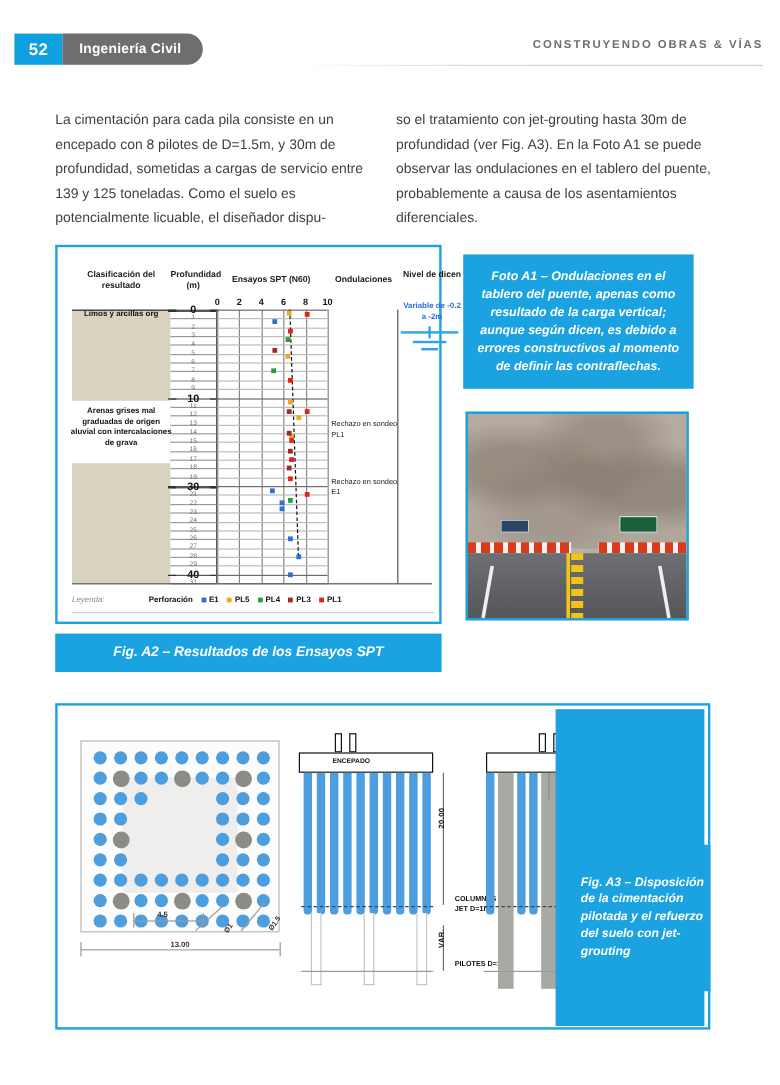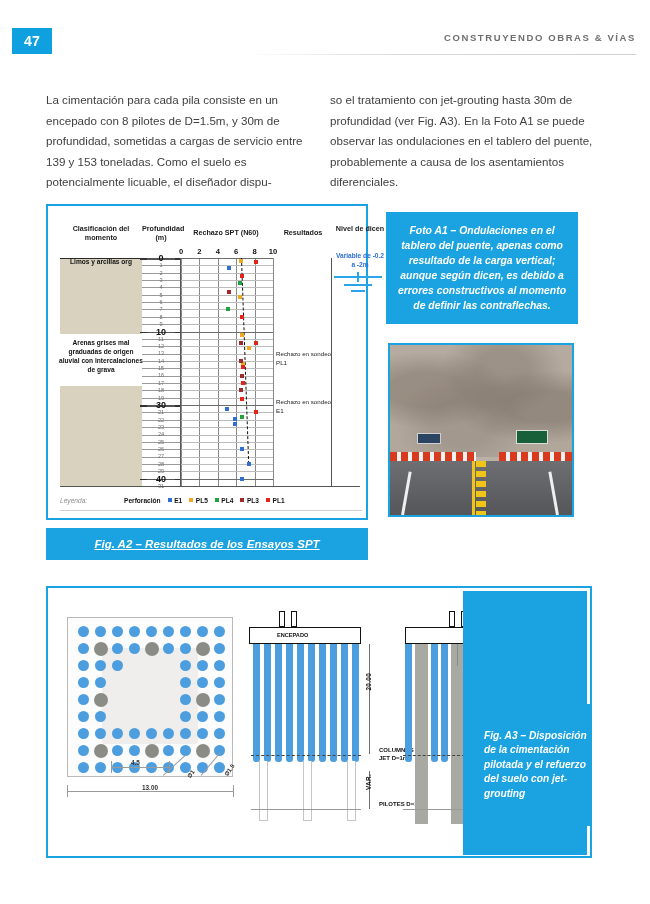--- a/index.html
+++ b/index.html
@@ -83,21 +83,21 @@
   .leg-item { display:flex; align-items:center; margin-right:7px; font-weight:bold; color:#111; }
   .leg-sw { width:4px; height:4px; margin-right:2.5px; }
   .legend-rule2 { position:absolute; left:8px; top:300px; width:302px; height:1px; background:#cfcfcf; }
 
   
   .capbar {
     position:absolute; background:#1aa3e0; color:#fff;
     font-style:italic; font-weight:bold; display:flex;
     align-items:center; justify-content:center; text-align:center;
   }
-  .cap-a2 { left:46px; top:528px; width:322px; height:32px; font-size:11.5px;text-decoration:underline; }
+  .cap-a2 { left:46px; top:528px; width:322px; height:32px; font-size:11.5px; }
   .cap-foto { left:386px; top:212px; width:192px; height:112px; font-size:10.4px; line-height:15px; padding:0 10px; }
   .cap-a3 { left:472px; top:704px; width:120px; height:122px; justify-content:flex-start; text-align:left;
             font-size:10.2px; line-height:14.5px; padding:0 0 0 12px; }
 
   
   .photo { position:absolute; left:388px; top:343px; width:186px; height:174px; border:2px solid #1aa3e0; overflow:hidden; background:#b9b0a6; }
   .ph-mtn { position:absolute; left:0; top:0; width:100%; height:66%;
             background:
               radial-gradient(ellipse at 20% 40%, rgba(120,108,96,.45) 0 18%, transparent 40%),
               radial-gradient(ellipse at 62% 22%, rgba(120,108,96,.40) 0 16%, transparent 38%),
@@ -145,39 +145,40 @@
   .solidh { position:absolute; border-top:1px solid #9a9a9a; }
   .sec-lbl { position:absolute; font-size:6px; font-weight:bold; color:#111; line-height:7.5px; }
   .vdim { position:absolute; font-size:6.4px; font-weight:bold; color:#111;
           writing-mode:vertical-rl; transform:rotate(180deg); letter-spacing:.3px; }
   .vline { position:absolute; width:1px; background:#6f6f6f; }
 </style>
 </head>
 <body>
 
 <div class="header">
-  <div class="page-num">47</div>
+  <div class="page-num">52</div>
+  <div class="section-tag">Ingeniería Civil</div>
   <div class="header-right">CONSTRUYENDO OBRAS &amp; VÍAS</div>
   <div class="header-rule"></div>
 </div>
 
 <div class="col left">
-  <p>La cimentación para cada pila consiste en un encepado con 8 pilotes de D=1.5m, y 30m de profundidad, sometidas a cargas de servicio entre 139 y 153 toneladas. Como el suelo es potencialmente licuable, el diseñador dispu-</p>
+  <p>La cimentación para cada pila consiste en un encepado con 8 pilotes de D=1.5m, y 30m de profundidad, sometidas a cargas de servicio entre 139 y 125 toneladas. Como el suelo es potencialmente licuable, el diseñador dispu-</p>
 </div>
 <div class="col right">
   <p>so el tratamiento con jet-grouting hasta 30m de profundidad (ver Fig. A3). En la Foto A1 se puede observar las ondulaciones en el tablero del puente, probablemente a causa de los asentamientos diferenciales.</p>
 </div>
 
 <div class="a2-panel">
   <div class="a2-inner">
 
-    <div class="hdr-lbl" style="left:8px;  top:14px; width:82px;">Clasificación del momento</div>
+    <div class="hdr-lbl" style="left:8px;  top:14px; width:82px;">Clasificación del resultado</div>
     <div class="hdr-lbl" style="left:90px; top:14px; width:38px;">Profundidad (m)</div>
-    <div class="hdr-lbl" style="left:128px;top:18px; width:92px;">Rechazo SPT (N60)</div>
-    <div class="hdr-lbl" style="left:222px;top:18px; width:58px;">Resultados</div>
+    <div class="hdr-lbl" style="left:128px;top:18px; width:92px;">Ensayos SPT (N60)</div>
+    <div class="hdr-lbl" style="left:222px;top:18px; width:58px;">Ondulaciones</div>
     <div class="hdr-lbl" style="left:282px;top:14px; width:52px;">Nivel de dicen</div>
 
     <div class="soil-col"></div>
     <div class="soil-white"></div>
     <div class="soil-t1">Limos y arcillas org</div>
     <div class="soil-t2">Arenas grises mal graduadas de origen aluvial con intercalaciones de grava</div>
 
     <div class="depth-col" id="depth-col">
         <div class="drow major" style="top: 0px;"></div>
         <div class="dnum major" style="top: -5px;">0</div>

